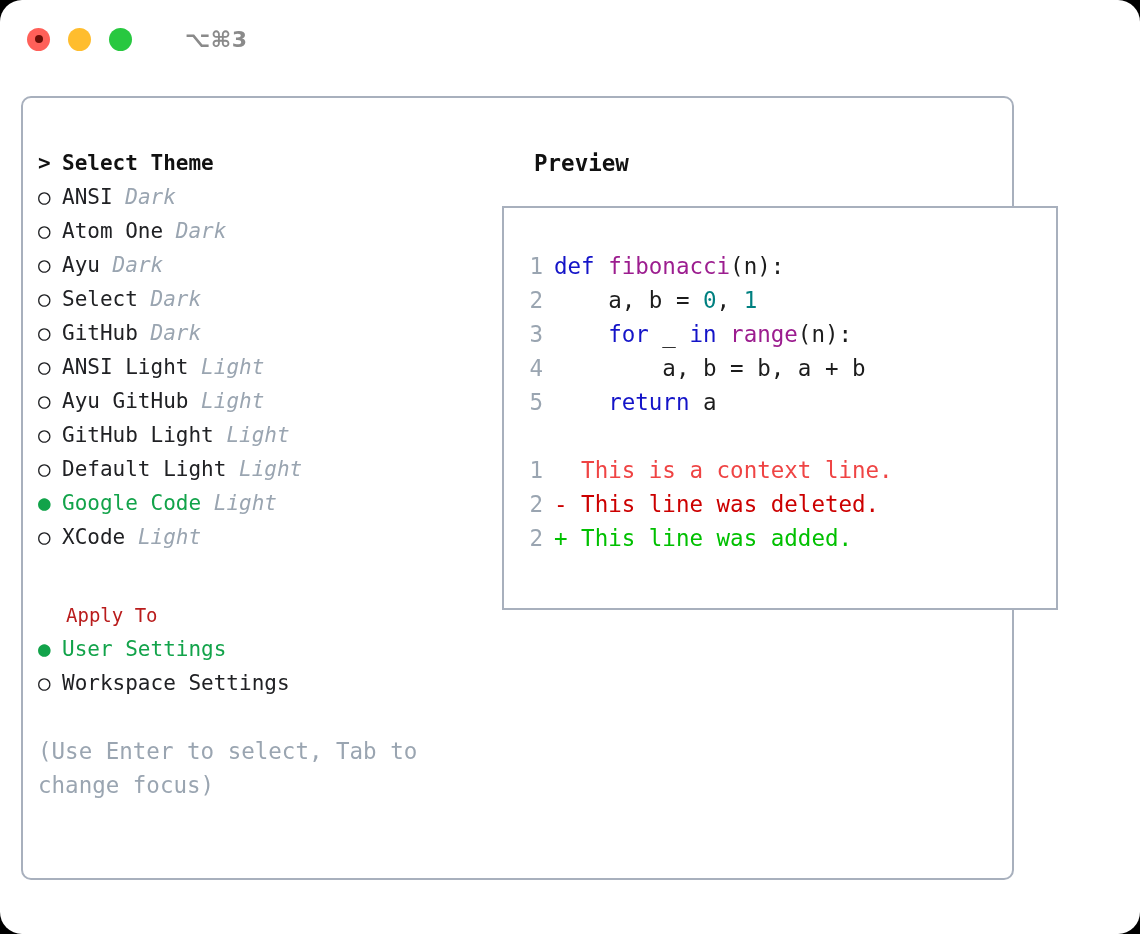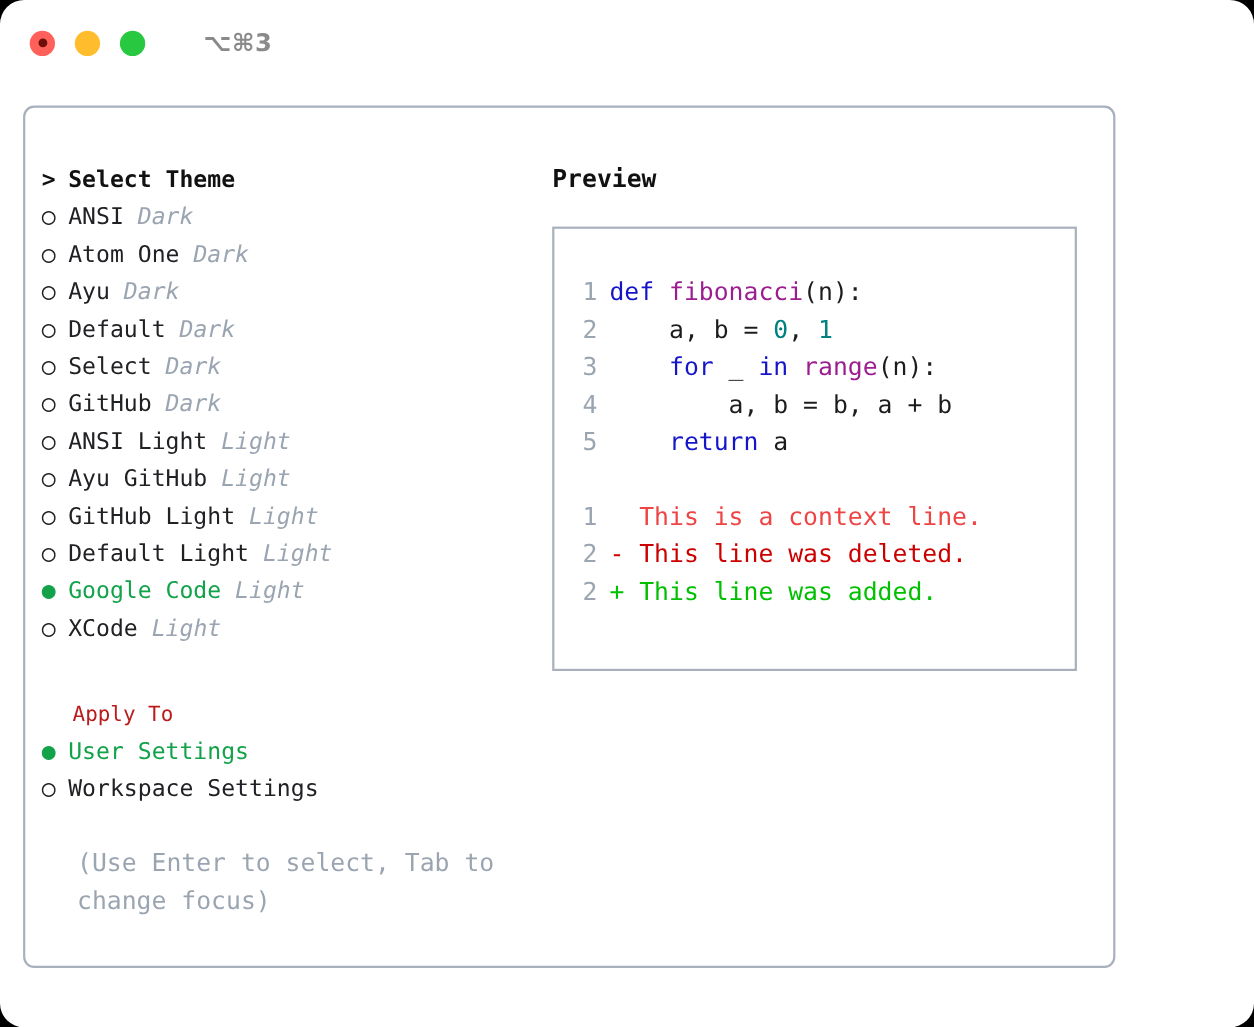--- a/index.html
+++ b/index.html
@@ -126,41 +126,41 @@
   }
 
   .spacer-lg { height: 44px; }
 
   #hint {
     margin-top: 34px;
     font-size: 22.5px;
     line-height: 34px;
     color: #9aa5b1;
     width: 408px;
-    margin-left: 32px;
   }
 
   
   #right-col {
     position: absolute;
     left: 479px;
     top: 48px;
     width: 500px;
   }
 
   #preview-title {
     font-size: 22.5px;
     line-height: 34px;
     font-weight: bold;
     color: #111111;
+    margin-left: 32px;
   }
 
   #preview-box {
     margin-top: 26px;
-    width: 477px;
+    width: 556px;
     height: 404px;
     border: 2px solid #a8b0bd;
     background: #ffffff;
     position: relative;
   }
 
   #code {
     position: absolute;
     left: 13px;
     top: 41px;
@@ -209,21 +209,20 @@
       <div id="left-col">
 
         <div class="row head-row">
           <span class="marker caret">&gt;</span><span>Select Theme</span>
         </div>
 
         <div id="theme-list">
             <div class="row"><span class="marker">○</span><span class="label">ANSI</span> <span class="variant">Dark</span></div>
             <div class="row"><span class="marker">○</span><span class="label">Atom One</span> <span class="variant">Dark</span></div>
             <div class="row"><span class="marker">○</span><span class="label">Ayu</span> <span class="variant">Dark</span></div>
-            <div class="row"><span class="marker">○</span><span class="label">Default</span> <span class="variant">Dark</span></div>
             <div class="row"><span class="marker">○</span><span class="label">Select</span> <span class="variant">Dark</span></div>
             <div class="row"><span class="marker">○</span><span class="label">GitHub</span> <span class="variant">Dark</span></div>
             <div class="row"><span class="marker">○</span><span class="label">ANSI Light</span> <span class="variant">Light</span></div>
             <div class="row"><span class="marker">○</span><span class="label">Ayu GitHub</span> <span class="variant">Light</span></div>
             <div class="row"><span class="marker">○</span><span class="label">GitHub Light</span> <span class="variant">Light</span></div>
             <div class="row"><span class="marker">○</span><span class="label">Default Light</span> <span class="variant">Light</span></div>
             <div class="row selected"><span class="marker">●</span><span class="label">Google Code</span> <span class="variant">Light</span></div>
             <div class="row"><span class="marker">○</span><span class="label">XCode</span> <span class="variant">Light</span></div>
           </div>
 

